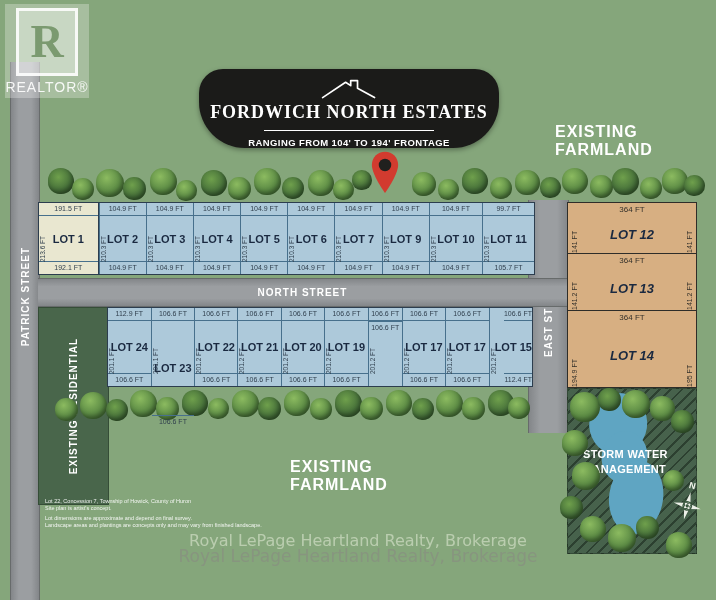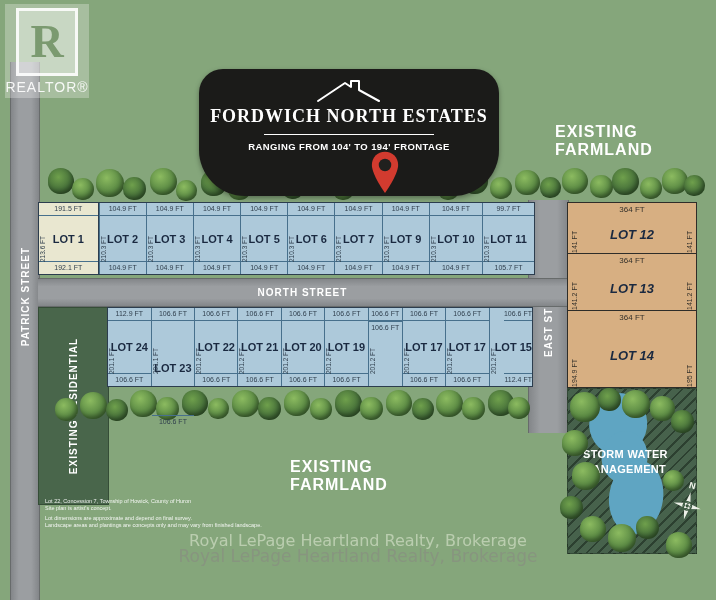--- a/index.html
+++ b/index.html
@@ -7,21 +7,21 @@
           font-family:"Liberation Sans",sans-serif;}
   
   .road-v{position:absolute;background:linear-gradient(90deg,#838689,#9b9ea1 28%,#9b9ea1 72%,#838689);
           border-left:1px solid rgba(50,55,50,.35);border-right:1px solid rgba(50,55,50,.35);}
   .road-h{position:absolute;background:linear-gradient(180deg,#838689,#9b9ea1 28%,#9b9ea1 72%,#838689);
           border-top:1px solid rgba(50,55,50,.35);border-bottom:1px solid rgba(50,55,50,.35);}
   .street-label{color:#fff;font-weight:bold;font-size:10px;letter-spacing:1px;}
   .vtext{writing-mode:vertical-rl;transform:rotate(180deg);}
   .road-label-wrap{position:absolute;inset:0;display:flex;align-items:center;justify-content:center;}
   
-  #banner{position:absolute;left:199px;top:69px;width:300px;height:127px;background:#1b1b19;
+  #banner{position:absolute;left:199px;top:69px;width:300px;height:79px;background:#1b1b19;
           border-radius:24px 24px 46px 46px;display:flex;flex-direction:column;align-items:center;
           box-shadow:0 2px 5px rgba(0,0,0,.35);}
   #banner-title{color:#fff;font-family:"Liberation Serif",serif;font-weight:bold;font-size:18px;
           letter-spacing:1px;margin-top:2px;white-space:nowrap;}
   #banner-divider{width:170px;height:1px;background:#fff;margin:7px 0 6px 0;}
   #banner-subtitle{color:#fff;font-weight:bold;font-size:9.5px;letter-spacing:.4px;white-space:nowrap;}
   
   #logo{position:absolute;left:5px;top:4px;width:84px;height:94px;background:rgba(255,255,255,.28);
         display:flex;flex-direction:column;align-items:center;}
   #logo-box{width:56px;height:62px;margin-top:4px;border:3px solid rgba(255,255,255,.85);

